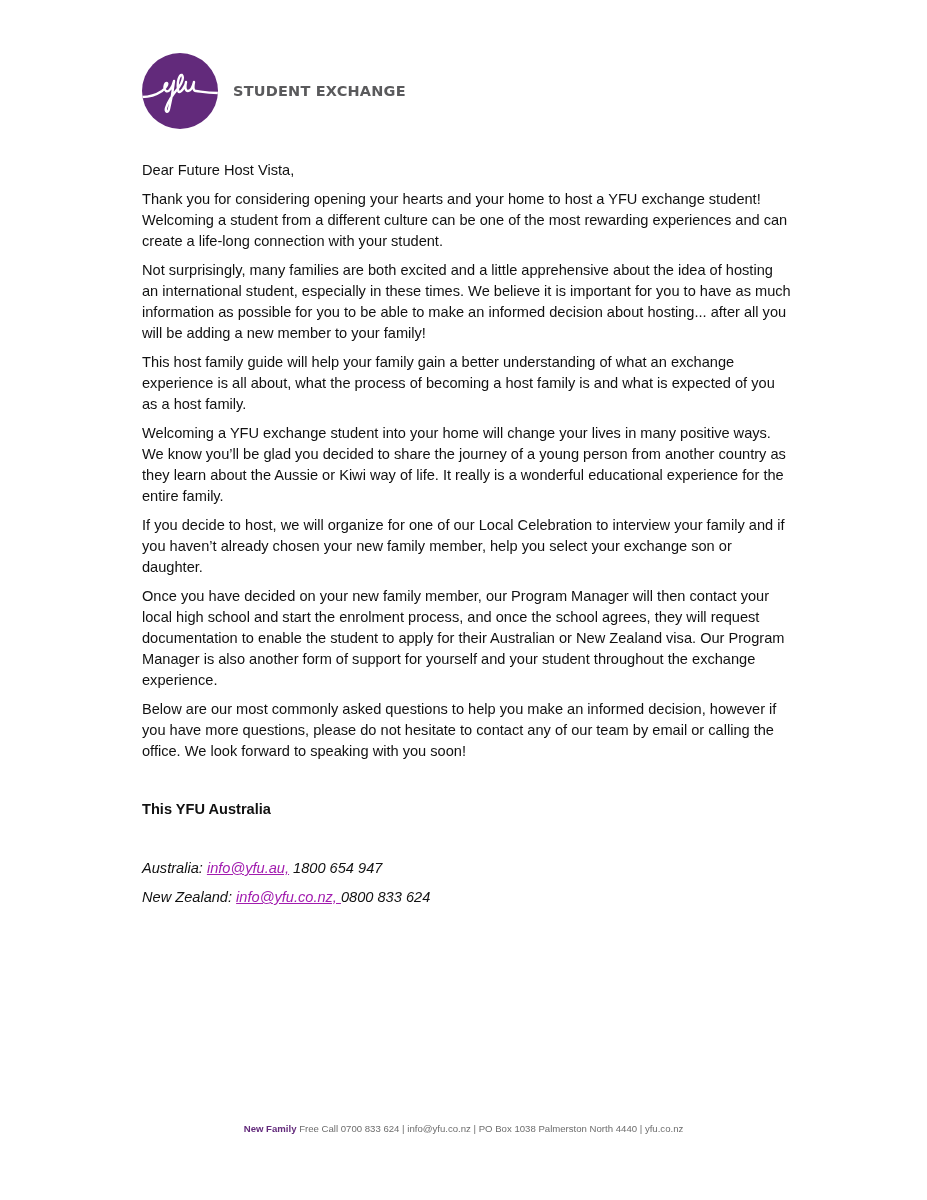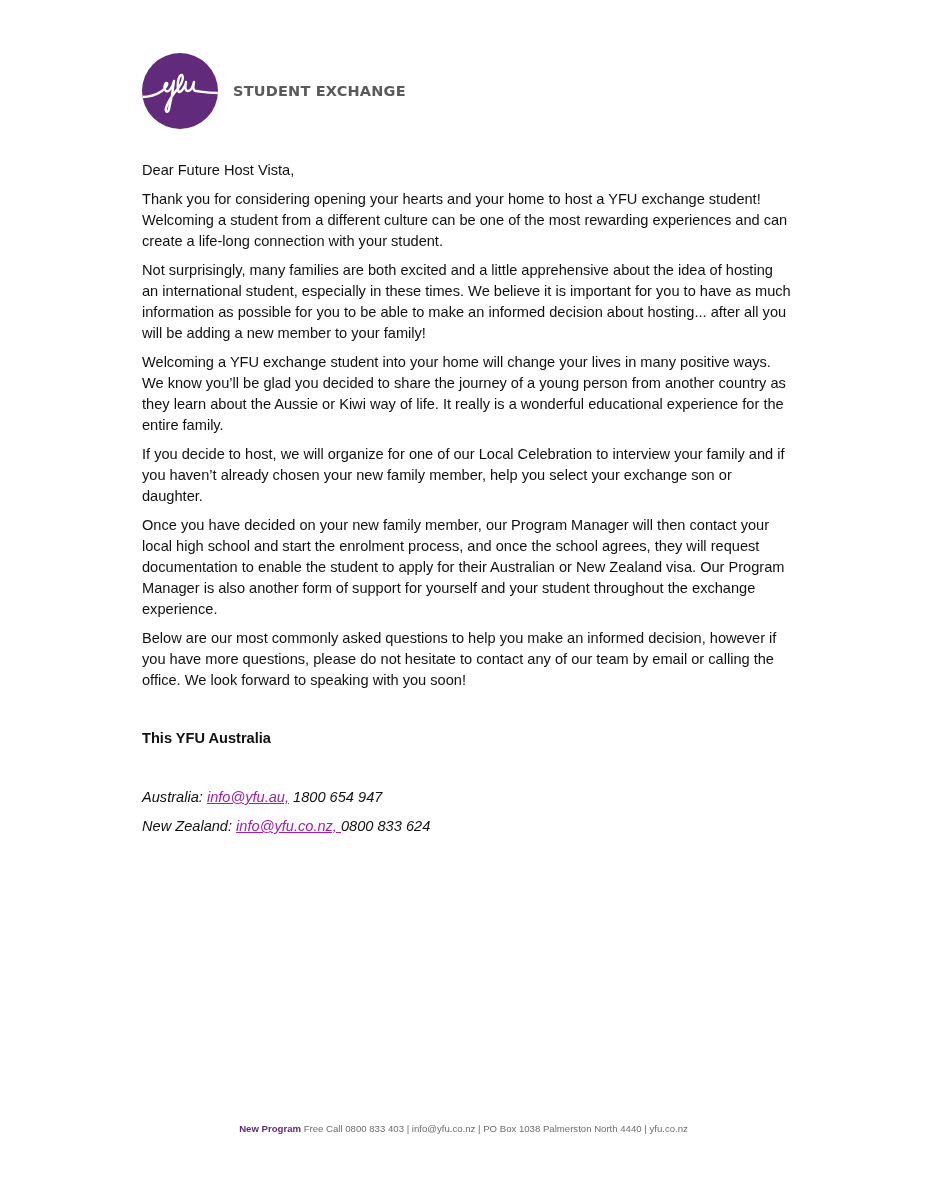--- a/index.html
+++ b/index.html
@@ -97,32 +97,33 @@
       <path d="M0 44 C8 44 14 42 20 38 C24 35 26 31 25 30 C23 29 21 36 24 38 C27 40 31 33 32 28 C31 38 29 48 27 56 C26 60 23 60 24 55 C26 48 32 40 37 34 C40 30 42 24 40 22 C37 21 35 30 36 36 C36 40 38 40 41 36 C43 33 44 30 44 29 C43 34 43 38 46 38 C49 38 51 33 52 29 C51 34 51 38 54 38 C58 38 62 40 76 40" fill="none" stroke="#ffffff" stroke-width="2.4" stroke-linecap="round" stroke-linejoin="round"></path>
     </svg>
   </div>
   <span class="logo-text">STUDENT EXCHANGE</span>
 </div>
 
 <div class="letter">
   <p class="salutation">Dear Future Host Vista,</p>
   <p>Thank you for considering opening your hearts and your home to host a YFU exchange student! Welcoming a student from a different culture can be one of the most rewarding experiences and can create a life-long connection with your student.</p>
   <p>Not surprisingly, many families are both excited and a little apprehensive about the idea of hosting an international student, especially in these times. We believe it is important for you to have as much information as possible for you to be able to make an informed decision about hosting... after all you will be adding a new member to your family!</p>
+  <p>This host family guide will help your family gain a better understanding of what an exchange experience is all about, what the process of becoming a host family is and what is expected of you as a host family.</p>
   <p>Welcoming a YFU exchange student into your home will change your lives in many positive ways. We know you’ll be glad you decided to share the journey of a young person from another country as they learn about the Aussie or Kiwi way of life. It really is a wonderful educational experience for the entire family.</p>
   <p>If you decide to host, we will organize for one of our Local Celebration to interview your family and if you haven’t already chosen your new family member, help you select your exchange son or daughter.</p>
   <p>Once you have decided on your new family member, our Program Manager will then contact your local high school and start the enrolment process, and once the school agrees, they will request documentation to enable the student to apply for their Australian or New Zealand visa. Our Program Manager is also another form of support for yourself and your student throughout the exchange experience.</p>
   <p>Below are our most commonly asked questions to help you make an informed decision, however if you have more questions, please do not hesitate to contact any of our team by email or calling the office. We look forward to speaking with you soon!</p>
 
   <p class="signoff">This YFU Australia</p>
 
   <p class="contact contact-first">
     <span>Australia: </span><a>info@yfu.au,</a><span> 1800 654 947</span>
   </p>
   <p class="contact">
     <span>New Zealand: </span><a>info@yfu.co.nz, </a><span>0800 833 624</span>
   </p>
 </div>
 
 <div class="footer">
   <div>
-    <span class="region">New Program</span><span> Free Call 0800 833 403 | info@yfu.co.nz | PO Box 1038 Palmerston North 4440 | yfu.co.nz</span>
+    <span class="region">New Family</span><span> Free Call 0700 833 624 | info@yfu.co.nz | PO Box 1038 Palmerston North 4440 | yfu.co.nz</span>
   </div>
 </div>
 
 </body></html>

